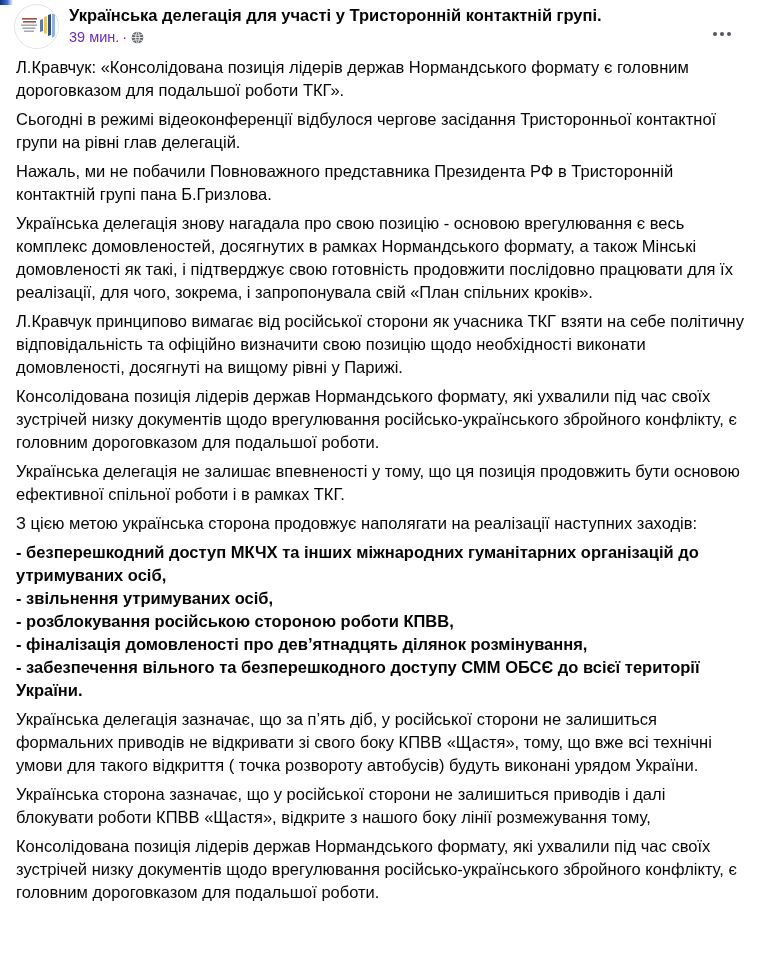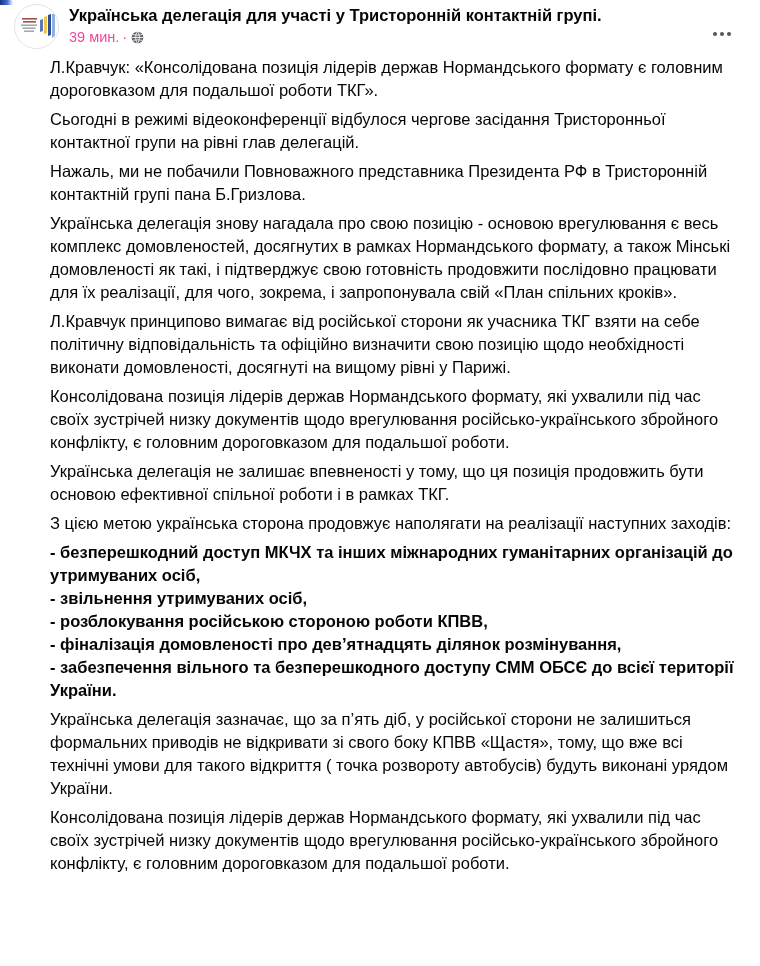--- a/index.html
+++ b/index.html
@@ -31,38 +31,38 @@
     overflow: hidden;
   }
   .head-meta { margin-left: 10px; padding-top: 1px; min-width: 0; }
   .page-name {
     font-size: 16.5px; font-weight: 700; line-height: 21px;
     color: #050505; cursor: pointer; white-space: nowrap;
   }
   .sub-line {
     margin-top: 3px;
     display: flex; align-items: center;
-    font-size: 14.5px; color: #ec4899; line-height: 17px;
+    font-size: 14.5px; color: #6d28d9; line-height: 17px;
   }
   .sub-line .timestamp { cursor: pointer; }
   .sub-line .sep { margin: 0 4px 0 3px; }
   .globe { display: inline-flex; align-items: center; }
   .more-btn {
     position: absolute; right: 20px; top: 22px;
     width: 36px; height: 24px;
     display: flex; align-items: center; justify-content: center;
     cursor: pointer; border-radius: 4px;
   }
   .more-btn .d {
     width: 4px; height: 4px; border-radius: 50%;
     background: #52565e; margin: 0 1.6px; display: inline-block;
   }
   .post-body {
     padding: 7px 16px 0 16px;
-    font-size: 16.5px; line-height: 23px; color: #050505; margin-left: 34px;
+    font-size: 16.5px; line-height: 23px; color: #050505;
   }
   .para { margin: 0 0 6px 0; }
   .dash-list { margin: 0 0 6px 0; font-weight: bold; }
   .dash-list .li { margin: 0; }
 </style>
 </head>
 <body>
 
 <div class="corner-artifact"></div>
 
@@ -113,14 +113,15 @@
   <p class="para">Українська делегація не залишає впевненості у тому, що ця позиція продовжить бути основою ефективної спільної роботи і в рамках ТКГ.</p>
   <p class="para">З цією метою українська сторона продовжує наполягати на реалізації наступних заходів:</p>
   <div class="dash-list">
     <div class="li">- безперешкодний доступ МКЧХ та інших міжнародних гуманітарних організацій до утримуваних осіб,</div>
     <div class="li">- звільнення утримуваних осіб,</div>
     <div class="li">- розблокування російською стороною роботи КПВВ,</div>
     <div class="li">- фіналізація домовленості про дев’ятнадцять ділянок розмінування,</div>
     <div class="li">- забезпечення вільного та безперешкодного доступу СММ ОБСЄ до всієї території України.</div>
   </div>
   <p class="para">Українська делегація зазначає, що за п’ять діб, у російської сторони не залишиться формальних приводів не відкривати зі свого боку КПВВ «Щастя», тому, що вже всі технічні умови для такого відкриття ( точка розвороту автобусів) будуть виконані урядом України.</p>
+  <p class="para">Українська сторона зазначає, що у російської сторони не залишиться приводів і далі блокувати роботи КПВВ «Щастя», відкрите з нашого боку лінії розмежування тому,</p>
   <p class="para">Консолідована позиція лідерів держав Нормандського формату, які ухвалили під час своїх зустрічей низку документів щодо врегулювання російсько-українського збройного конфлікту, є головним дороговказом для подальшої роботи.</p>
 </div>
 
 </body></html>

